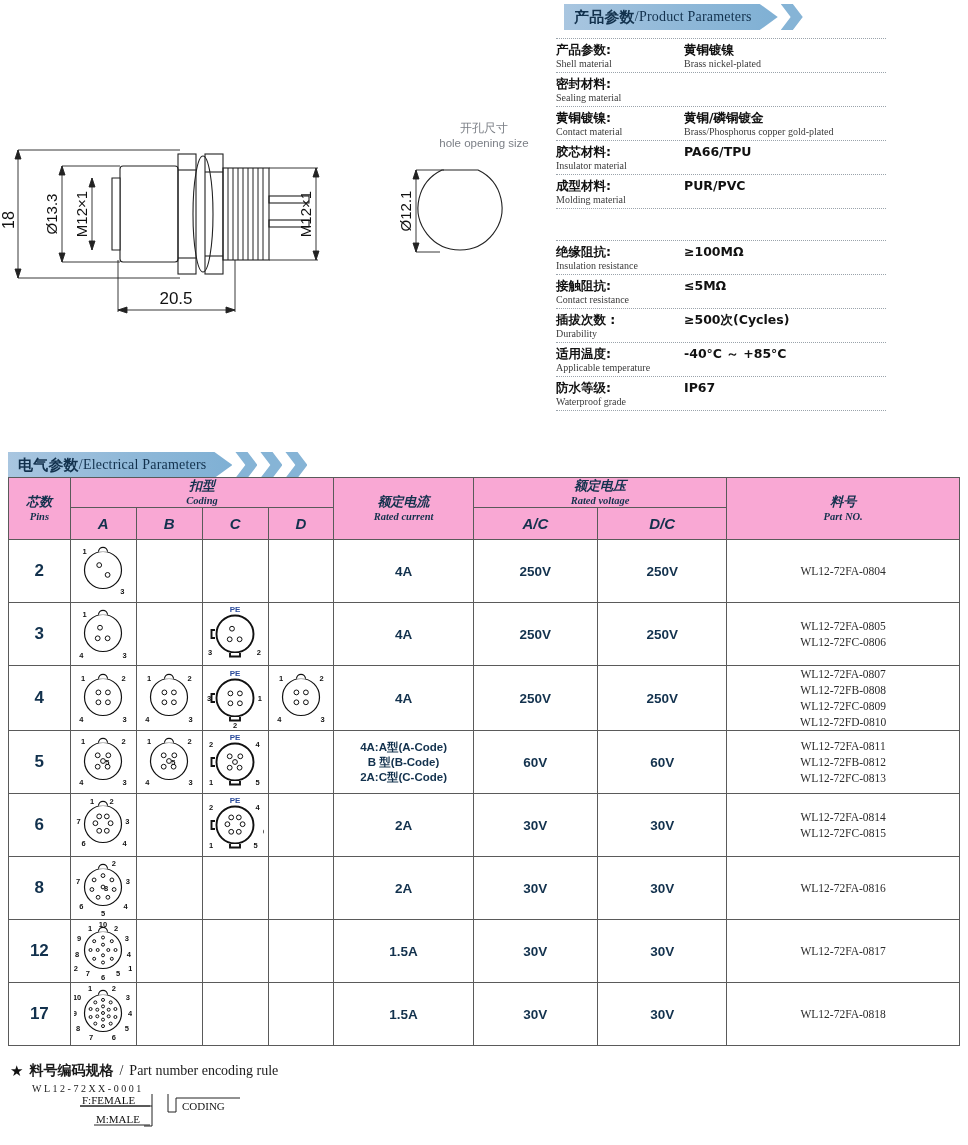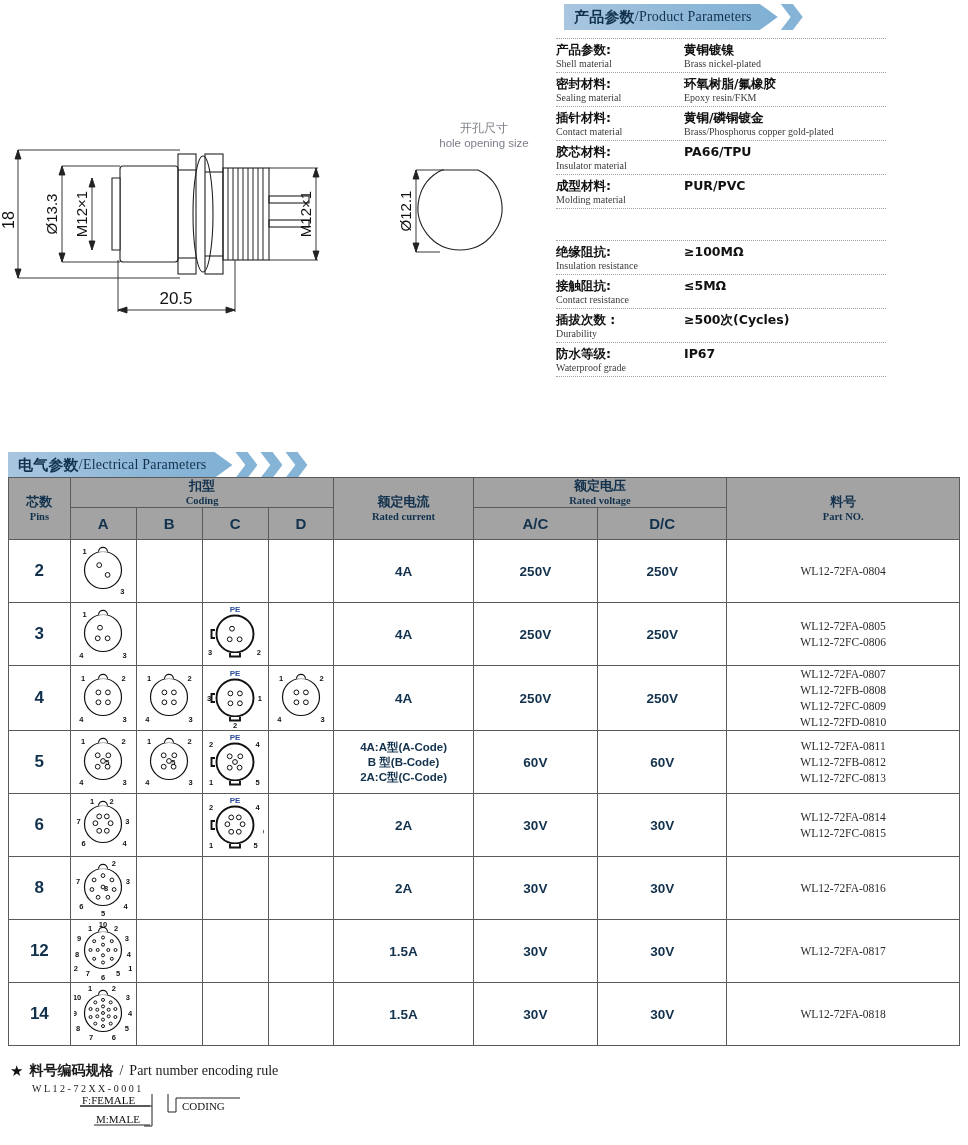--- a/index.html
+++ b/index.html
@@ -46,21 +46,21 @@
   
   #drawing { position:absolute; left:0; top:120px; width:540px; height:200px; }
   #hole { position:absolute; left:380px; top:120px; width:160px; height:140px; }
   .hole-cap { position:absolute; left:48px; top:0px; width:112px; text-align:center; color:#7b7f86; }
   .hole-cap .cn { display:block; font-size:12px; font-family:"DejaVu Sans", sans-serif; line-height:16px; }
   .hole-cap .en { display:block; font-size:11.5px; line-height:15px; }
 
   
   #etable { position:absolute; left:8px; top:477px; width:952px; border-collapse:collapse; }
   #etable td, #etable th { border:1px solid #5a5a5a; text-align:center; vertical-align:middle; padding:0; }
-  #etable thead th { background:#a3a3a3; }
+  #etable thead th { background:#f9a8d4;font-style:italic; }
   .hcn { display:block; font-size:13px; font-weight:700; font-family:"DejaVu Sans", sans-serif; color:#12314d; line-height:16px; }
   .hen { display:block; font-size:10.5px; font-family:"Liberation Serif", serif; color:#12314d; line-height:13px; }
   .code-letter { font-size:15px; color:#12314d; }
   .pins-num { font-size:17px; font-weight:700; color:#12314d; }
   .val { font-size:13.5px; font-weight:700; color:#12314d; }
   .val small { font-size:11.5px; font-weight:700; display:block; line-height:15px; }
   .pn { font-size:11.5px; font-family:"Liberation Serif", serif; color:#2b2b2b; line-height:16px; }
   .diagram-cell { width:66px; height:62px; }
   .diagram-wrap { display:flex; align-items:center; justify-content:center; height:100%; }
 
@@ -92,28 +92,24 @@
     <div class="spec-val">
       <span class="cn">黄铜镀镍</span>
       <span class="en">Brass nickel-plated</span>
     </div>
   </div>
   <div class="spec-row">
     <div class="spec-label">
       <span class="cn">密封材料:</span>
       <span class="en">Sealing material</span>
     </div>
-    <div class="spec-val">
-      <span class="cn">环氧树脂/氟橡胶</span>
-      <span class="en">Epoxy resin/FKM</span>
-    </div>
-  </div>
-  <div class="spec-row">
-    <div class="spec-label">
-      <span class="cn">插针材料:</span>
+  </div>
+  <div class="spec-row">
+    <div class="spec-label">
+      <span class="cn">黄铜镀镍:</span>
       <span class="en">Contact material</span>
     </div>
     <div class="spec-val">
       <span class="cn">黄铜/磷铜镀金</span>
       <span class="en">Brass/Phosphorus copper gold-plated</span>
     </div>
   </div>
   <div class="spec-row">
     <div class="spec-label">
       <span class="cn">胶芯材料:</span>
@@ -153,20 +149,29 @@
       <span class="single">≤5MΩ</span>
     </div>
   </div>
   <div class="spec-row">
     <div class="spec-label">
       <span class="cn">插拔次数 :</span>
       <span class="en">Durability</span>
     </div>
     <div class="spec-val">
       <span class="single">≥500次(Cycles)</span>
+    </div>
+  </div>
+  <div class="spec-row">
+    <div class="spec-label">
+      <span class="cn">适用温度:</span>
+      <span class="en">Applicable temperature</span>
+    </div>
+    <div class="spec-val">
+      <span class="single">-40°C ～ +85°C</span>
     </div>
   </div>
   <div class="spec-row">
     <div class="spec-label">
       <span class="cn">防水等级:</span>
       <span class="en">Waterproof grade</span>
     </div>
     <div class="spec-val">
       <span class="single">IP67</span>
     </div>
@@ -715,21 +720,21 @@
           <div class="diagram-wrap"></div>
         </td>
         <td><span class="val">1.5A</span></td>
         <td><span class="val">30V</span></td>
         <td><span class="val">30V</span></td>
         <td>
           <div class="pn">WL12-72FA-0817</div>
         </td>
       </tr>
       <tr style="height: 62px;">
-        <td><span class="pins-num">14</span></td>
+        <td><span class="pins-num">17</span></td>
         <td class="diagram-cell">
           <div class="diagram-wrap">
             <svg width="58" height="62" viewBox="0 0 58 62">
               <g stroke="#111" stroke-width="1.2" fill="#fff">
                 <circle cx="29" cy="30" r="18.5"></circle>
                 <path d="M24.5 11.8 a4.5 4.5 0 0 1 9 0" fill="#fff" stroke="#fff" stroke-width="2.4"></path>
                 <path d="M24.5 11.8 a4.5 4.5 0 0 1 9 0" fill="none" stroke="#111" stroke-width="1.2"></path>
               </g>
               <circle cx="29.0" cy="16.9" r="1.5" fill="#fff" stroke="#111" stroke-width="1"></circle>
               <circle cx="36.7" cy="19.4" r="1.5" fill="#fff" stroke="#111" stroke-width="1"></circle>

